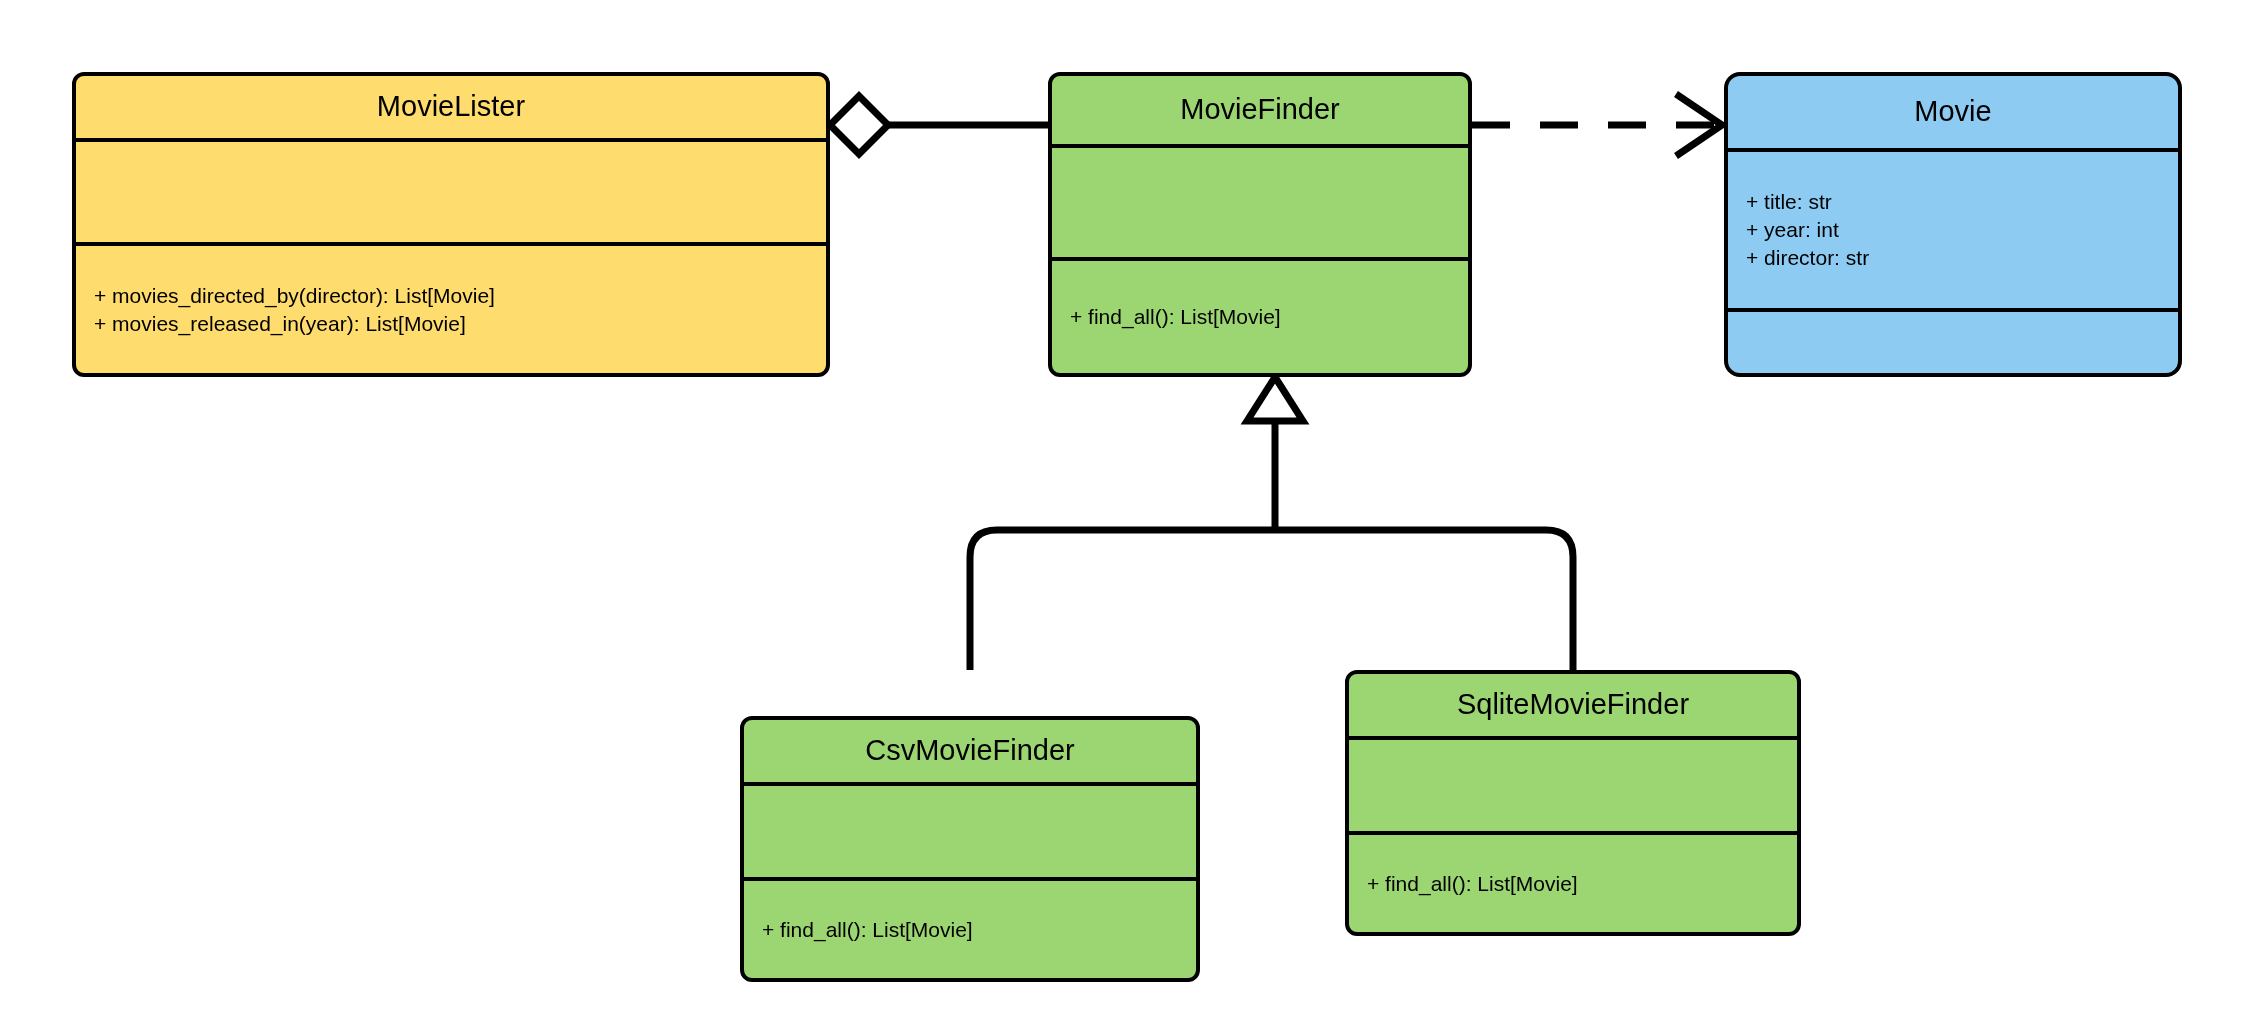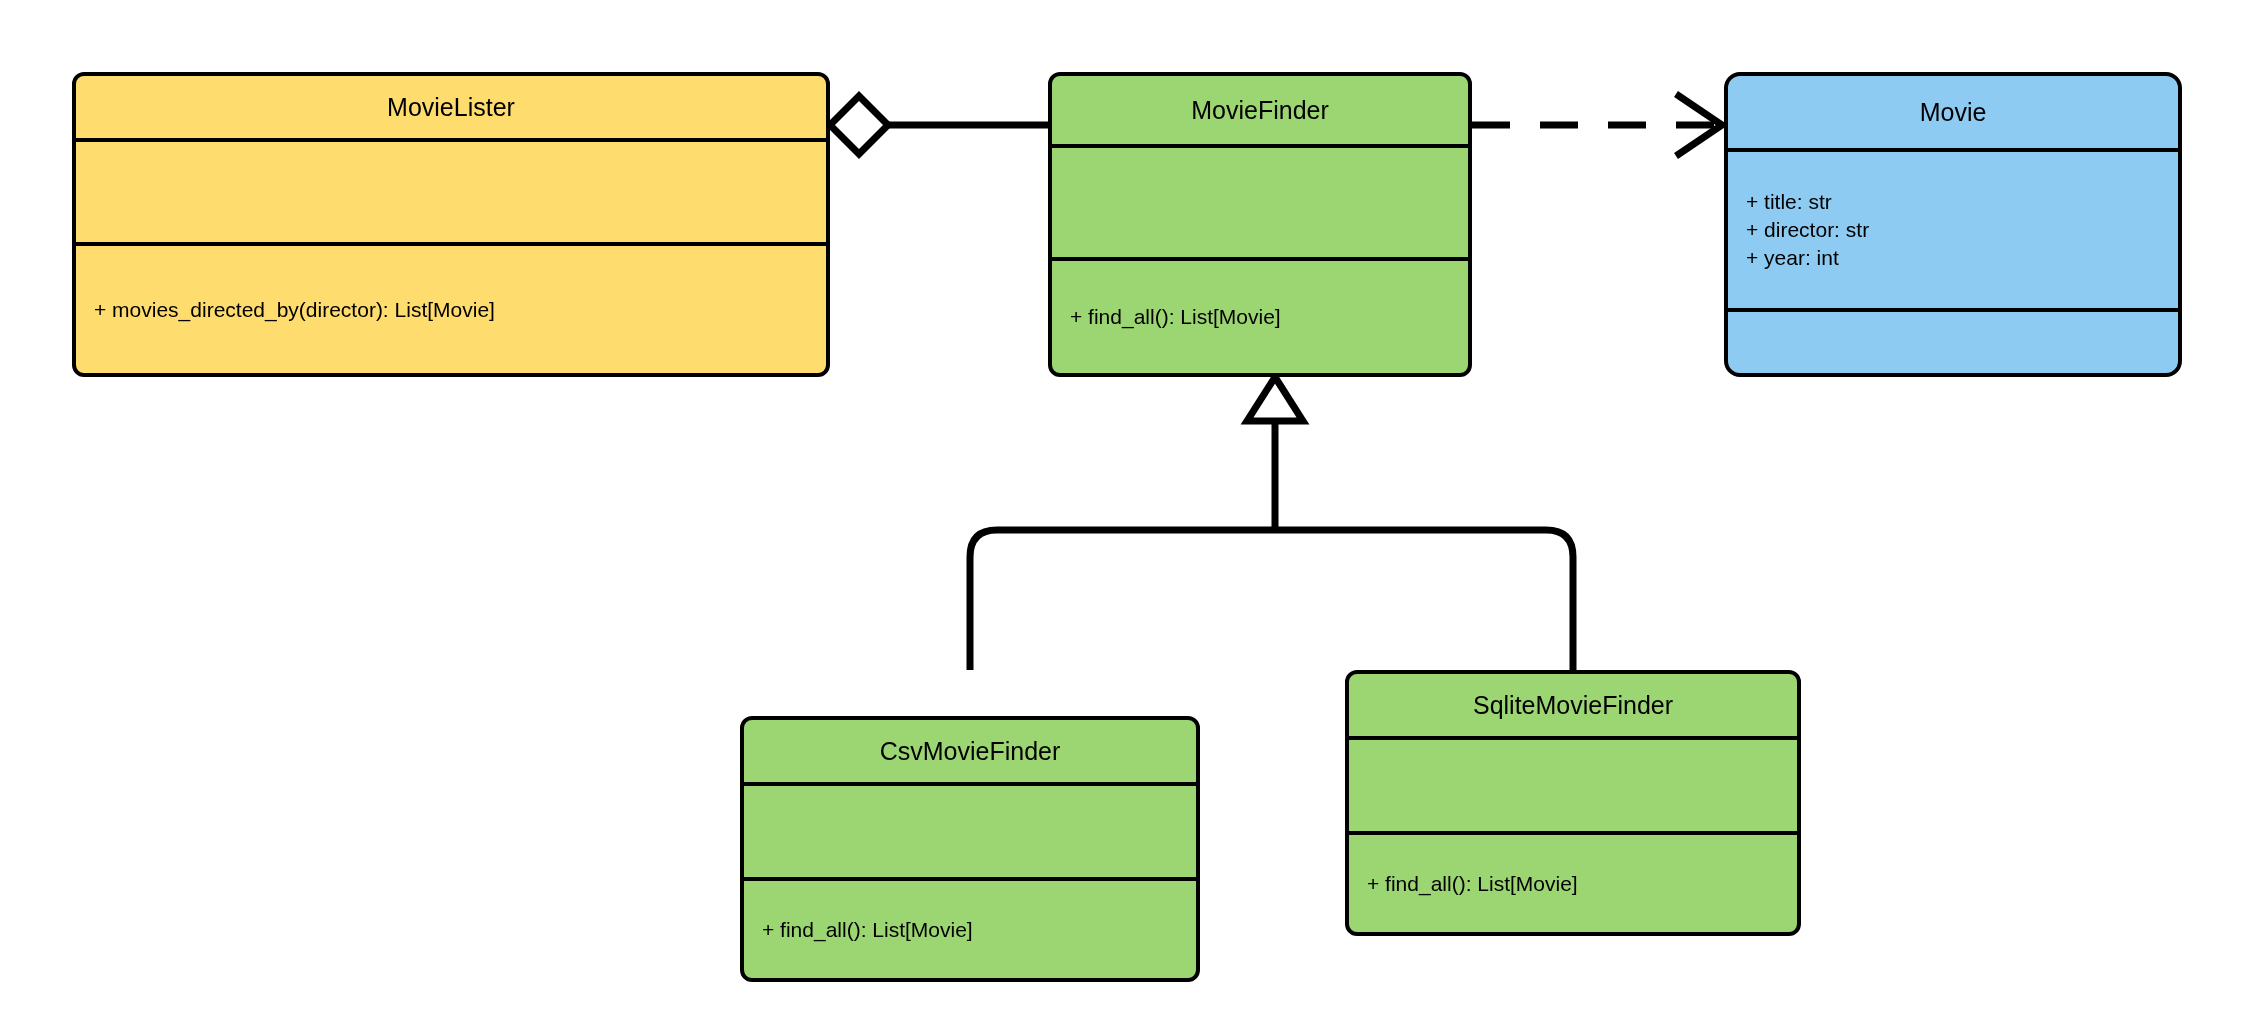--- a/index.html
+++ b/index.html
@@ -46,21 +46,21 @@
   }
   .uml-class .compartment + .compartment {
     border-top: 4px solid #000000;
   }
   .compartment.title-compartment {
     display: flex;
     align-items: center;
     justify-content: center;
   }
   .class-title {
-    font-size: 25px;
+    font-size: 29px;
     line-height: 1.15;
     color: #000000;
     text-align: right;
     white-space: nowrap;
   }
   .compartment.members-compartment {
     display: flex;
     flex-direction: column;
     justify-content: center;
     padding: 0 18px;
@@ -111,41 +111,42 @@
     </g>
   </svg>
 
   <div class="uml-class fill-yellow" style="left:72px; top:72px; width:758px; height:305px;">
     <div class="compartment title-compartment" style="height:62px;">
       <span class="class-title">MovieLister</span>
     </div>
     <div class="compartment empty-compartment" style="height:104px;"></div>
     <div class="compartment members-compartment" style="height:131px;">
       <div class="member-line">+ movies_directed_by(director): List[Movie]</div>
+      <div class="member-line">+ movies_released_in(year): List[Movie]</div>
     </div>
   </div>
 
   <div class="uml-class fill-green" style="left:1048px; top:72px; width:424px; height:305px;">
     <div class="compartment title-compartment" style="height:68px;">
       <span class="class-title">MovieFinder</span>
     </div>
     <div class="compartment empty-compartment" style="height:113px;"></div>
     <div class="compartment members-compartment" style="height:116px;">
       <div class="member-line">+ find_all(): List[Movie]</div>
     </div>
   </div>
 
   <div class="uml-class fill-blue" style="left:1724px; top:72px; width:458px; height:305px;">
     <div class="compartment title-compartment" style="height:72px;">
       <span class="class-title">Movie</span>
     </div>
     <div class="compartment members-compartment" style="height:160px;">
       <div class="member-line">+ title: str</div>
+      <div class="member-line">+ year: int</div>
       <div class="member-line">+ director: str</div>
-      <div class="member-line">+ year: int</div>
     </div>
     <div class="compartment empty-compartment" style="height:65px;"></div>
   </div>
 
   <div class="uml-class fill-green" style="left:740px; top:670px; width:460px; height:266px;margin-top:46px;">
     <div class="compartment title-compartment" style="height:62px;">
       <span class="class-title">CsvMovieFinder</span>
     </div>
     <div class="compartment empty-compartment" style="height:95px;"></div>
     <div class="compartment members-compartment" style="height:101px;">

